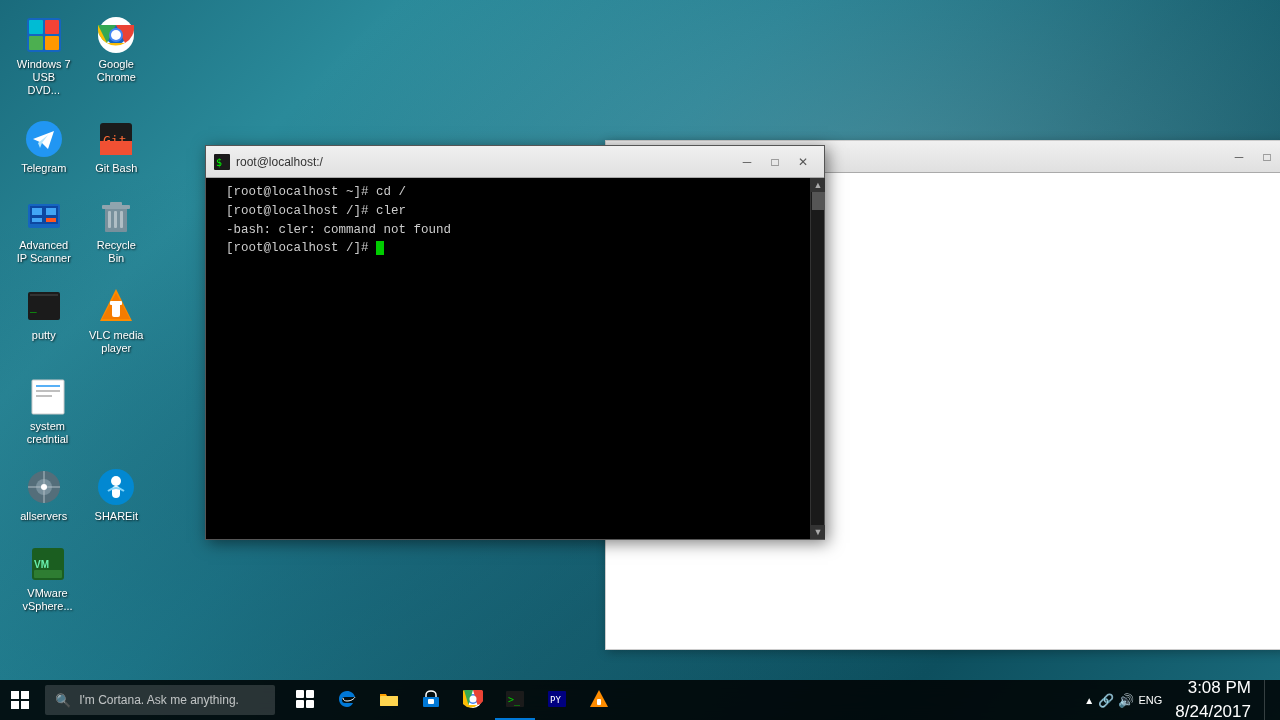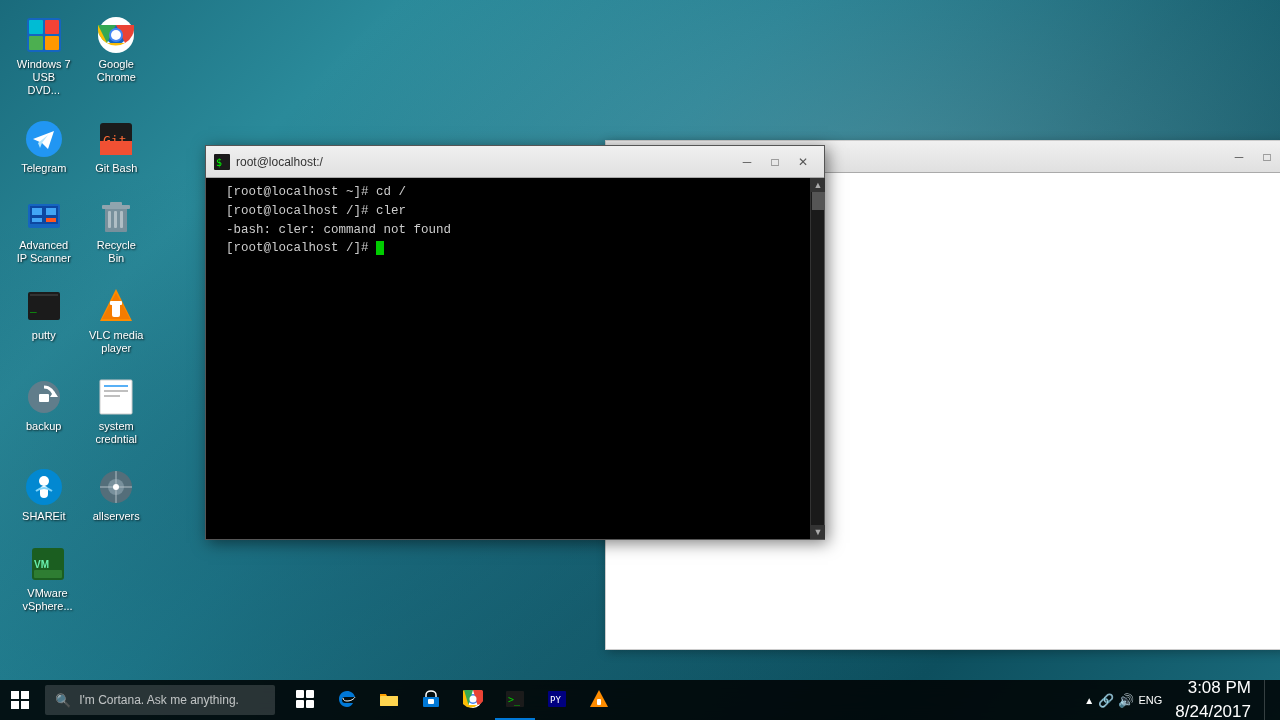--- a/index.html
+++ b/index.html
@@ -451,66 +451,55 @@
           </svg>
         </div>
         <span class="icon-label">VLC media
 player</span>
       </div>
     </div>
 
     <div class="icons-row">
       <div class="icon-item">
         <div class="icon-graphic">
-          <svg width="36" height="36" viewBox="0 0 36 36">
-            <circle cx="18" cy="18" r="16" fill="#607D8B"></circle>
-            <path d="M18 8 A10 10 0 0 1 28 18" stroke="white" stroke-width="3" fill="none"></path>
-            <polygon points="28,12 32,18 24,18" fill="white"></polygon>
-            <rect x="13" y="15" width="10" height="8" rx="1" fill="white"></rect>
-          </svg>
-        </div>
-        <span class="icon-label">backup</span>
-      </div>
-      <div class="icon-item">
-        <div class="icon-graphic">
           <svg width="36" height="38" viewBox="0 0 36 38">
             <rect x="2" y="2" width="32" height="34" rx="1" fill="white" stroke="#ccc" stroke-width="1"></rect>
             <line x1="6" y1="8" x2="30" y2="8" stroke="#2196F3" stroke-width="1.5"></line>
             <line x1="6" y1="13" x2="30" y2="13" stroke="#aaa" stroke-width="1.5"></line>
             <line x1="6" y1="18" x2="22" y2="18" stroke="#aaa" stroke-width="1.5"></line>
           </svg>
         </div>
         <span class="icon-label">system
 credntial</span>
       </div>
     </div>
 
     <div class="icons-row">
       <div class="icon-item">
         <div class="icon-graphic">
           <svg width="36" height="36" viewBox="0 0 36 36">
-            <circle cx="18" cy="18" r="18" fill="#0288D1"></circle>
-            <circle cx="18" cy="12" r="5" fill="white"></circle>
-            <rect x="14" y="17" width="8" height="12" rx="4" fill="white"></rect>
-            <path d="M10 22 Q18 16 26 22" stroke="#81D4FA" stroke-width="2" fill="none"></path>
-          </svg>
-        </div>
-        <span class="icon-label">SHAREit</span>
-      </div>
-      <div class="icon-item">
-        <div class="icon-graphic">
-          <svg width="36" height="36" viewBox="0 0 36 36">
             <circle cx="18" cy="18" r="16" fill="#546E7A"></circle>
             <circle cx="18" cy="18" r="8" fill="#78909C"></circle>
             <line x1="18" y1="2" x2="18" y2="34" stroke="#B0BEC5" stroke-width="1"></line>
             <line x1="2" y1="18" x2="34" y2="18" stroke="#B0BEC5" stroke-width="1"></line>
             <circle cx="18" cy="18" r="3" fill="white"></circle>
           </svg>
         </div>
         <span class="icon-label">allservers</span>
+      </div>
+      <div class="icon-item">
+        <div class="icon-graphic">
+          <svg width="36" height="36" viewBox="0 0 36 36">
+            <circle cx="18" cy="18" r="18" fill="#0288D1"></circle>
+            <circle cx="18" cy="12" r="5" fill="white"></circle>
+            <rect x="14" y="17" width="8" height="12" rx="4" fill="white"></rect>
+            <path d="M10 22 Q18 16 26 22" stroke="#81D4FA" stroke-width="2" fill="none"></path>
+          </svg>
+        </div>
+        <span class="icon-label">SHAREit</span>
       </div>
     </div>
 
     <div class="icons-row">
       <div class="icon-item">
         <div class="icon-graphic">
           <svg width="36" height="36" viewBox="0 0 36 36">
             <rect x="2" y="2" width="32" height="32" rx="3" fill="#1B5E20"></rect>
             <text x="4" y="22" font-family="sans-serif" font-size="10" fill="#69F0AE" font-weight="bold">VM</text>
             <rect x="4" y="24" width="28" height="8" rx="1" fill="#2E7D32"></rect>

